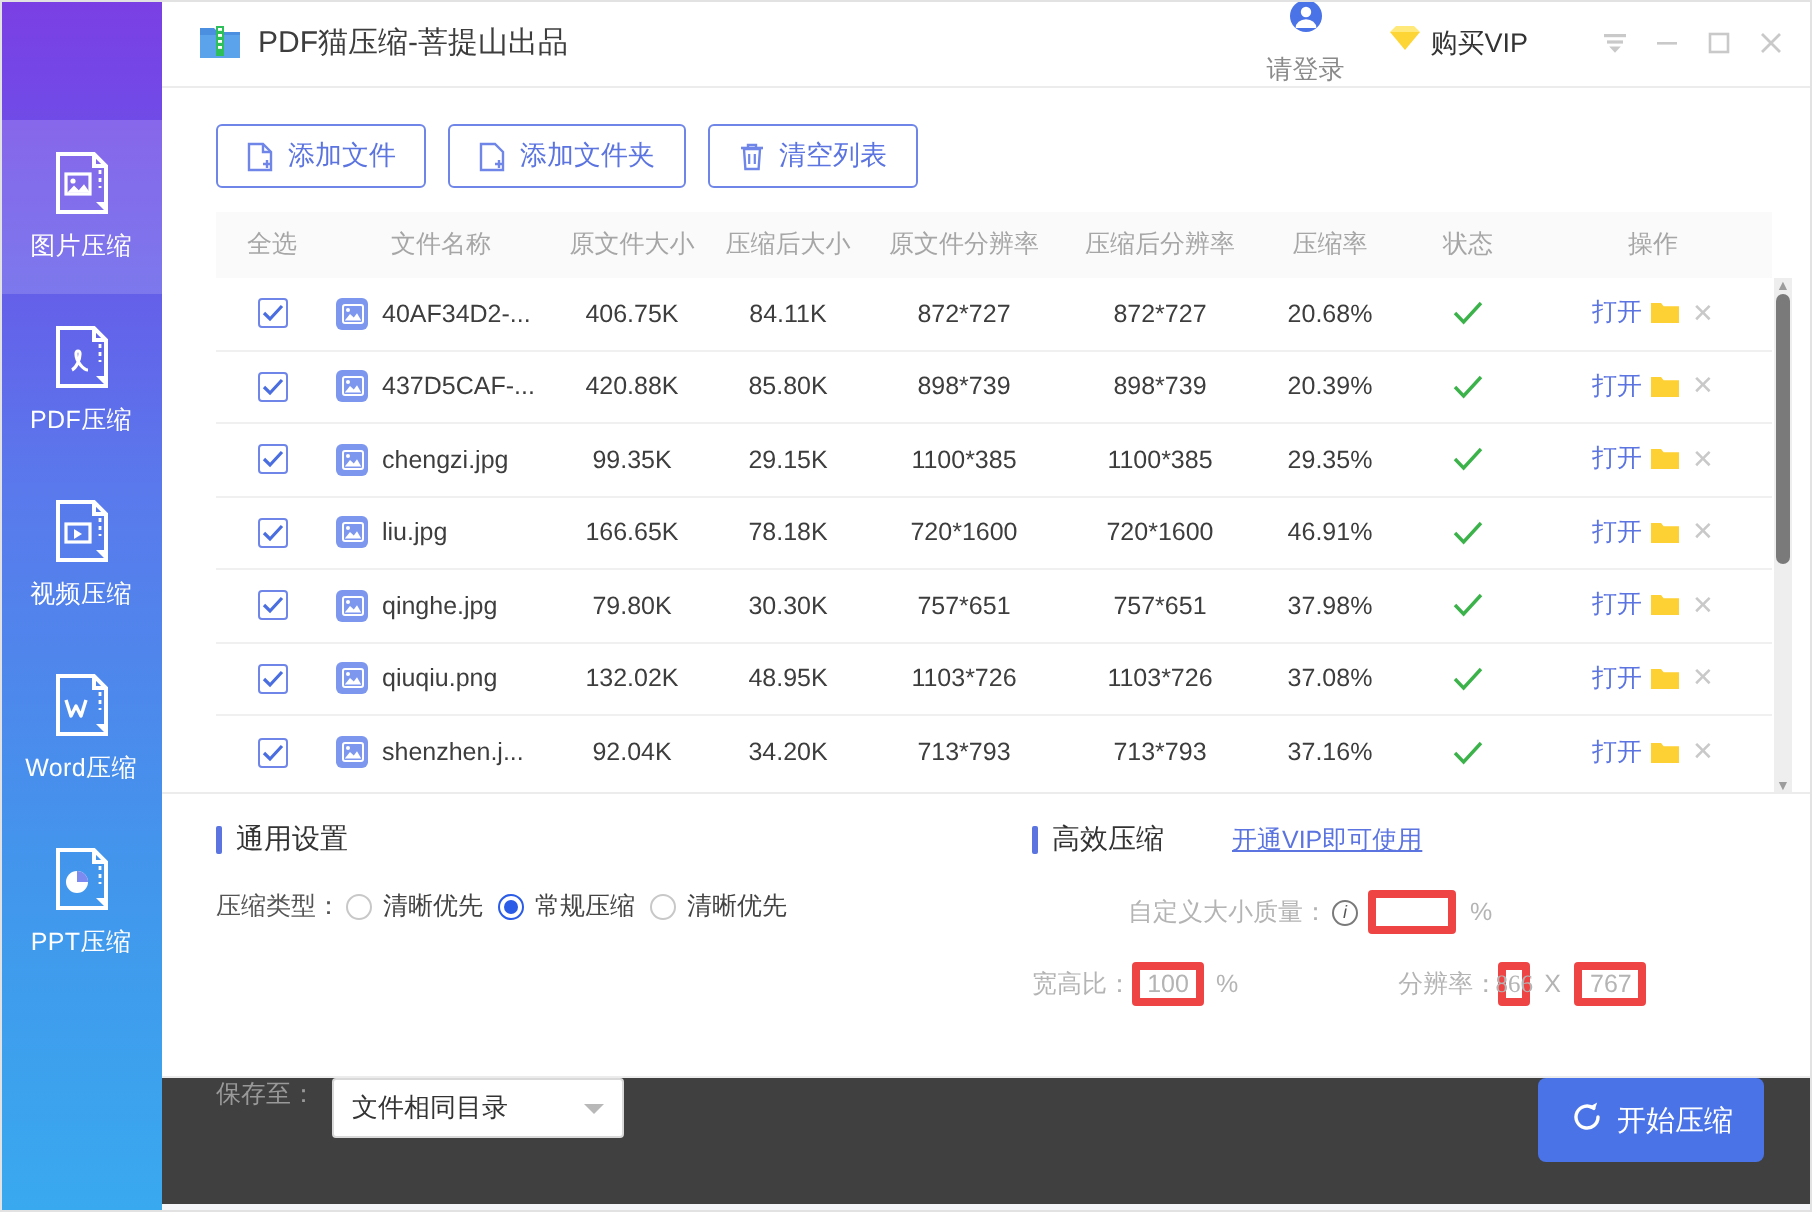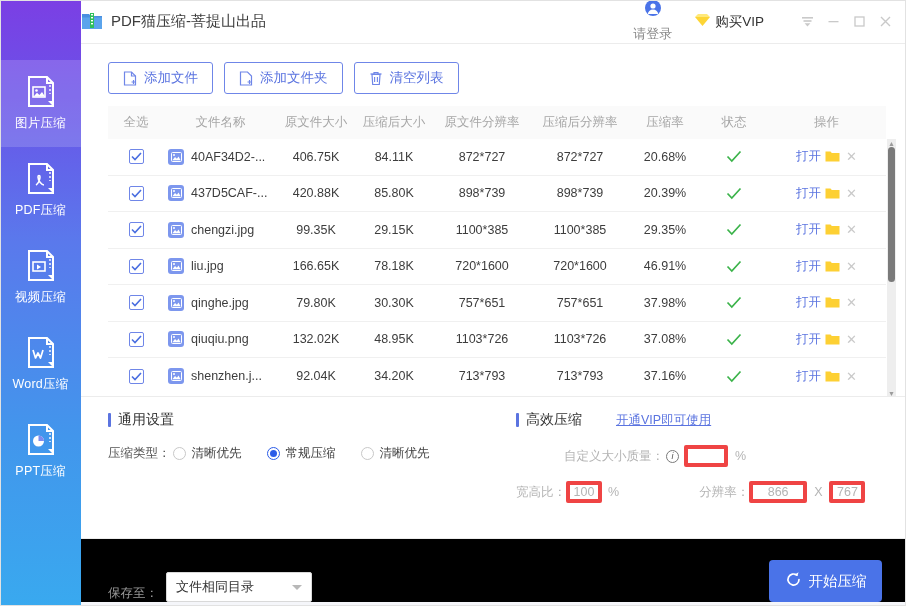--- a/index.html
+++ b/index.html
@@ -30,21 +30,21 @@
     color:#ffffff; font-size:12.5px; letter-spacing:.2px;
     white-space:nowrap;
   }
 
   
   .main { flex:1; display:flex; flex-direction:column; background:#ffffff; position:relative; }
 
   
   .titlebar {
     height:43px; flex:0 0 43px; display:flex; align-items:center;
-    background:#ffffff; padding-left:0; padding-right:8px;
+    background:#ffffff; padding-left:18px; padding-right:8px;
   }
   .app-icon { width:22px; height:21px; flex:0 0 22px; margin-right:8px; position:relative; }
   .app-title { font-size:15px; color:#3d3d3d; white-space:nowrap; }
   .tb-spacer { flex:1; }
   .tb-login { display:flex; align-items:center; gap:5px; margin-right:22px; cursor:pointer;flex-direction:column; }
   .tb-login .lbl { font-size:13px; color:#8a8a8a; }
   .tb-vip { display:flex; align-items:center; gap:4px; margin-right:30px; cursor:pointer; }
   .tb-vip .lbl { font-size:13.5px; color:#333; }
   .winbtn {
     width:26px; height:26px; display:flex; align-items:center; justify-content:center;
@@ -126,21 +126,21 @@
   }
   .set-col { position:relative; }
   .set-left { flex:0 0 408px; }
   .set-right { flex:1; }
   .sec-head { display:flex; align-items:center; gap:7px; margin-bottom:16px; }
   .sec-bar { width:3px; height:14px; background:#5b74e0; border-radius:1px; }
   .sec-title { font-size:14px; color:#333; }
   .sec-link { font-size:12.5px; color:#5b74e0; text-decoration:underline; cursor:pointer; margin-left:27px; }
   .row { display:flex; align-items:center; font-size:12.5px; color:#555; }
   .row.dim { color:#b4b4b4; }
-  .radio-g { display:flex; align-items:center; gap:25px; margin-left:2px; }
+  .radio-g { display:flex; align-items:center; gap:7px; margin-left:2px; }
   .radio-item { display:flex; align-items:center; gap:6px; cursor:pointer; }
   .radio {
     width:13px; height:13px; border:1px solid #c8c8c8; border-radius:50%;
     background:#fff; display:flex; align-items:center; justify-content:center;
   }
   .radio.on { border-color:#2b5ce8; }
   .radio.on::after { content:""; width:7px; height:7px; border-radius:50%; background:#2b5ce8; }
   .radio-label { font-size:12.5px; color:#444; }
   .inp {
     height:22px; border:4px solid #ef4444; background:#fff; border-radius:2px;
@@ -148,22 +148,22 @@
     justify-content:center; cursor:text;
   }
   .info-ico {
     width:13px; height:13px; border:1px solid #7a7a7a; border-radius:50%;
     font-size:9px; color:#555; display:flex; align-items:center; justify-content:center;
     font-style:italic; margin:0 5px 0 2px;
   }
 
   
   .bottombar {
-    height:64px; flex:0 0 64px; display:flex; align-items:flex-end;
-    padding:0 24px 0 27px; border-top:1px solid #ececec; background:#000000;
+    height:64px; flex:0 0 64px; display:flex; align-items:flex-start;
+    padding:0 24px 0 27px; border-top:1px solid #ececec; background:#404040;
   }
   .save-label { font-size:12.5px; color:#999; margin-right:8px; }
   .select {
     width:146px; height:30px; border:1px solid #d9d9d9; border-radius:2px;
     background:#fff; display:flex; align-items:center; justify-content:space-between;
     padding:0 9px; font-size:13px; color:#333; cursor:pointer;
   }
   .caret { width:0; height:0; border-left:5px solid transparent; border-right:5px solid transparent;
     border-top:5px solid #b8b8b8; }
   .start-btn {
@@ -662,21 +662,21 @@
             <span class="info-ico">i</span>
             <span class="inp" style="width:44px;"></span>
             <span style="margin-left:7px;">%</span>
           </div>
 
           <div class="row dim">
             <span>宽高比：</span>
             <span class="inp" style="width:36px;">100</span>
             <span style="margin-left:6px;">%</span>
             <span style="margin-left:80px;">分辨率：</span>
-            <span class="inp" style="width:58px;">866</span>
+            <span class="inp" style="width:16px;font-family:Liberation Serif, serif;">866</span>
             <span style="margin:0 7px;">X</span>
             <span class="inp" style="width:36px;">767</span>
           </div>
         </div>
       </div>
 
       <div class="bottombar">
         <span class="save-label">保存至：</span>
         <div class="select">
           <span>文件相同目录</span>

